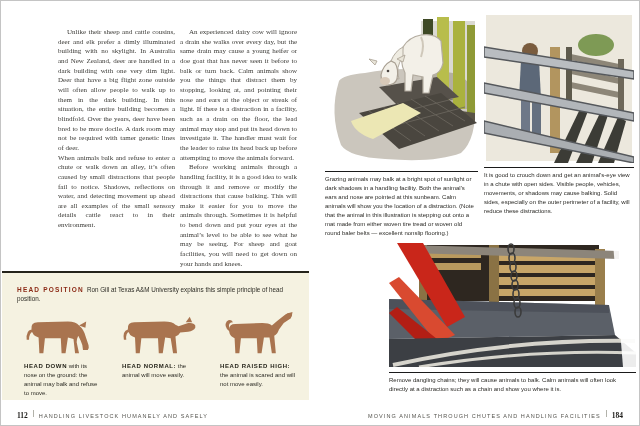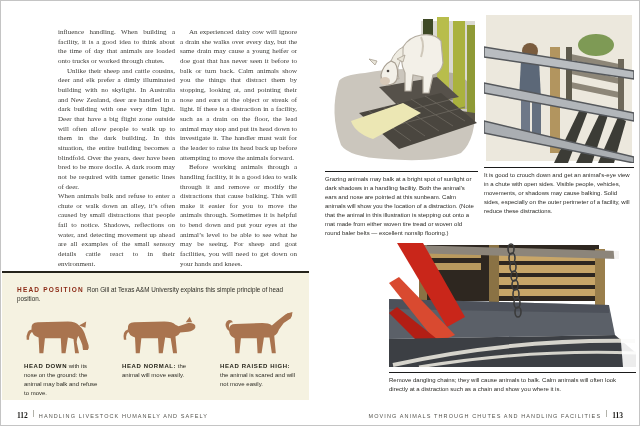--- a/index.html
+++ b/index.html
@@ -36,21 +36,20 @@
   
   .illus{position:absolute;}
   .illus svg{display:block;width:100%;height:100%;}
 </style>
 </head>
 <body>
 
 <div id="page">
 
   <div class="col" style="left:57px;top:27px;">
-    <p>influence handling. When building a facility, it is a good idea to think about the time of day that animals are loaded onto trucks or worked through chutes.</p>
     <p class="ind">Unlike their sheep and cattle cousins, deer and elk prefer a dimly illuminated building with no skylight. In Australia and New Zealand, deer are handled in a dark building with one very dim light. Deer that have a big flight zone outside will often allow people to walk up to them in the dark building. In this situation, the entire building becomes a blindfold. Over the years, deer have been bred to be more docile. A dark room may not be required with tamer genetic lines of deer.</p>
     <p>When animals balk and refuse to enter a chute or walk down an alley, it’s often caused by small distractions that people fail to notice. Shadows, reflections on water, and detecting movement up ahead are all examples of the small sensory details cattle react to in their environment.</p>
   </div>
 
   <div class="col" style="left:179px;top:27px;">
     <p class="ind">An experienced dairy cow will ignore a drain she walks over every day, but the same drain may cause a young heifer or doe goat that has never seen it before to balk or turn back. Calm animals show you the things that distract them by stopping, looking at, and pointing their nose and ears at the object or streak of light. If there is a distraction in a facility, such as a drain on the floor, the lead animal may stop and put its head down to investigate it. The handler must wait for the leader to raise its head back up before attempting to move the animals forward.</p>
     <p class="ind">Before working animals through a handling facility, it is a good idea to walk through it and remove or modify the distractions that cause balking. This will make it easier for you to move the animals through. Sometimes it is helpful to bend down and put your eyes at the animal’s level to be able to see what he may be seeing. For sheep and goat facilities, you will need to get down on your hands and knees.</p>
   </div>
 
   <div id="sidebar">
@@ -207,16 +206,16 @@
       </g>
       <path d="M224,0 L247,0 L247,124 L234,124 Z" fill="#ffffff" opacity="0.9"></path>
     </svg>
   </div>
 
   <div class="caption" style="left:324px;top:170px;width:153px;">Grazing animals may balk at a bright spot of sunlight or dark shadows in a handling facility. Both the animal’s ears and nose are pointed at this sunbeam. Calm animals will show you the location of a distraction. (Note that the animal in this illustration is stepping out onto a mat made from either woven tire tread or woven old round baler belts — excellent nonslip flooring.)</div>
   <div class="caption" style="left:483px;top:166px;width:150px;">It is good to crouch down and get an animal’s-eye view in a chute with open sides. Visible people, vehicles, movements, or shadows may cause balking. Solid sides, especially on the outer perimeter of a facility, will reduce these distractions.</div>
   <div class="caption" style="left:388px;top:371px;width:247px;">Remove dangling chains; they will cause animals to balk. Calm animals will often look directly at a distraction such as a chain and show you where it is.</div>
 
   <div class="footer" style="right:16px;text-align:right;">
-    <span class="running">MOVING ANIMALS THROUGH CHUTES AND HANDLING FACILITIES</span><span class="fdiv"></span><span class="folio">113</span>
+    <span class="running">MOVING ANIMALS THROUGH CHUTES AND HANDLING FACILITIES</span><span class="fdiv"></span><span class="folio">184</span>
   </div>
 
 </div>
 
 </body></html>

